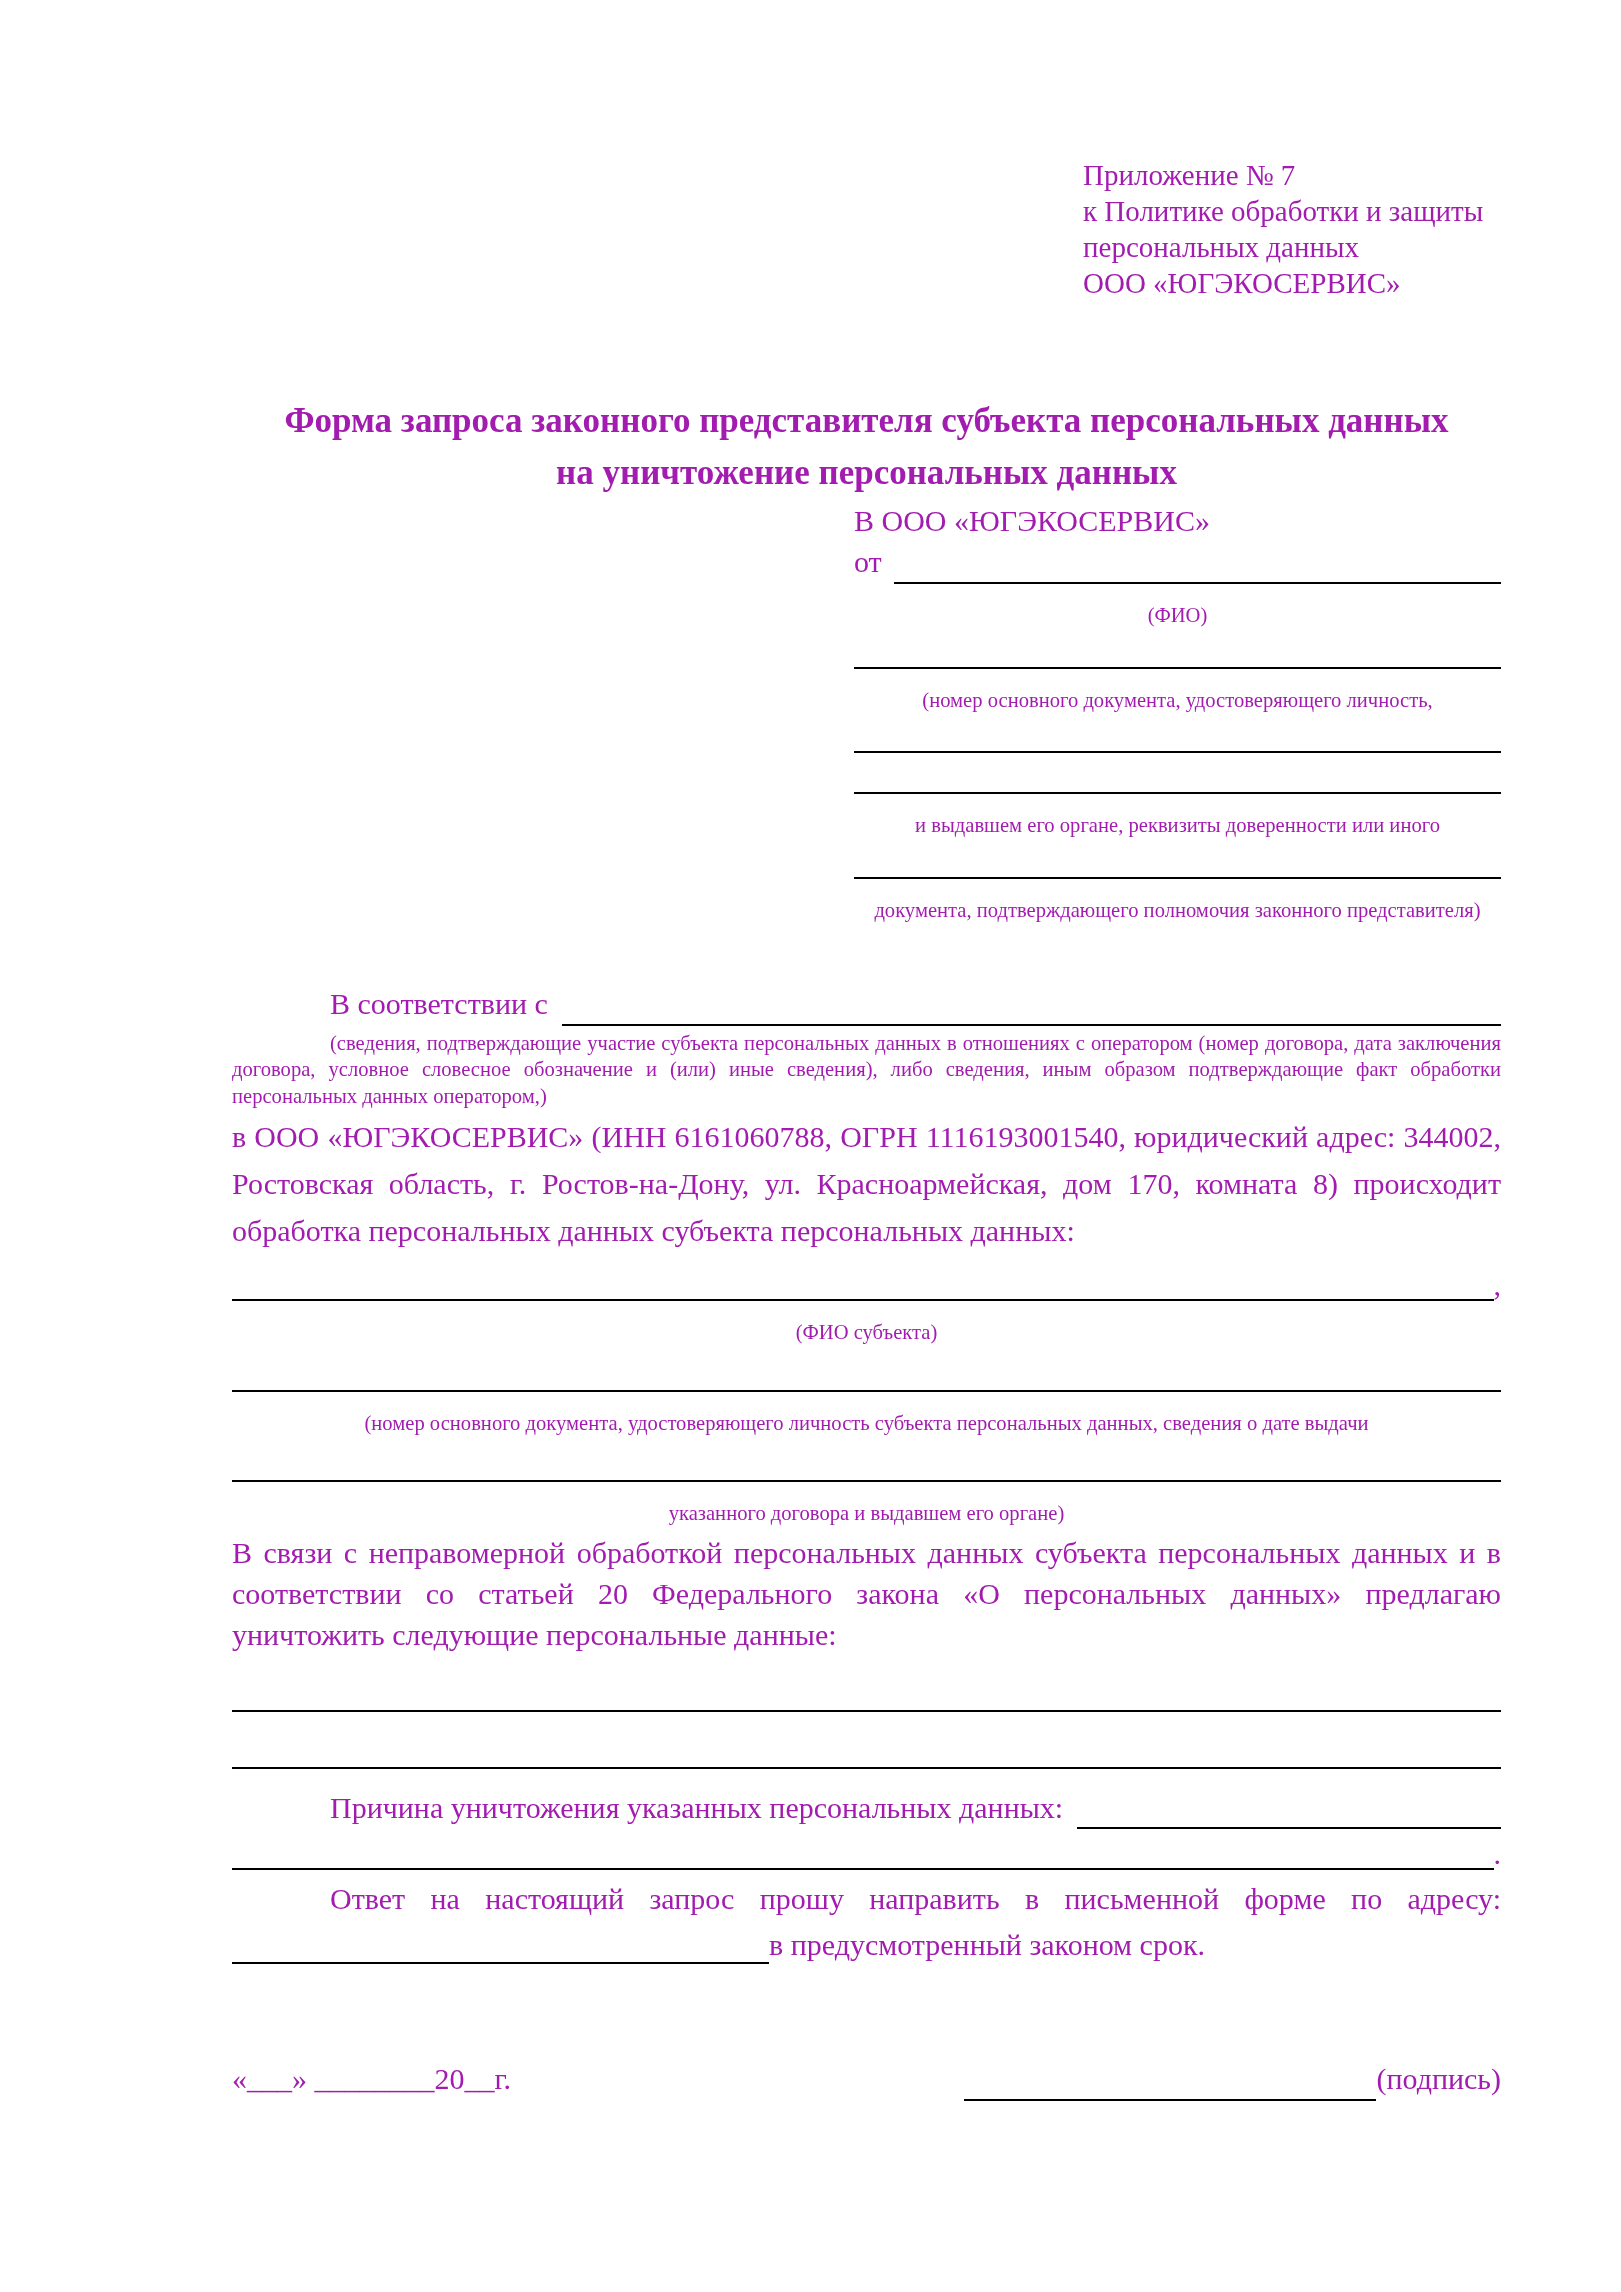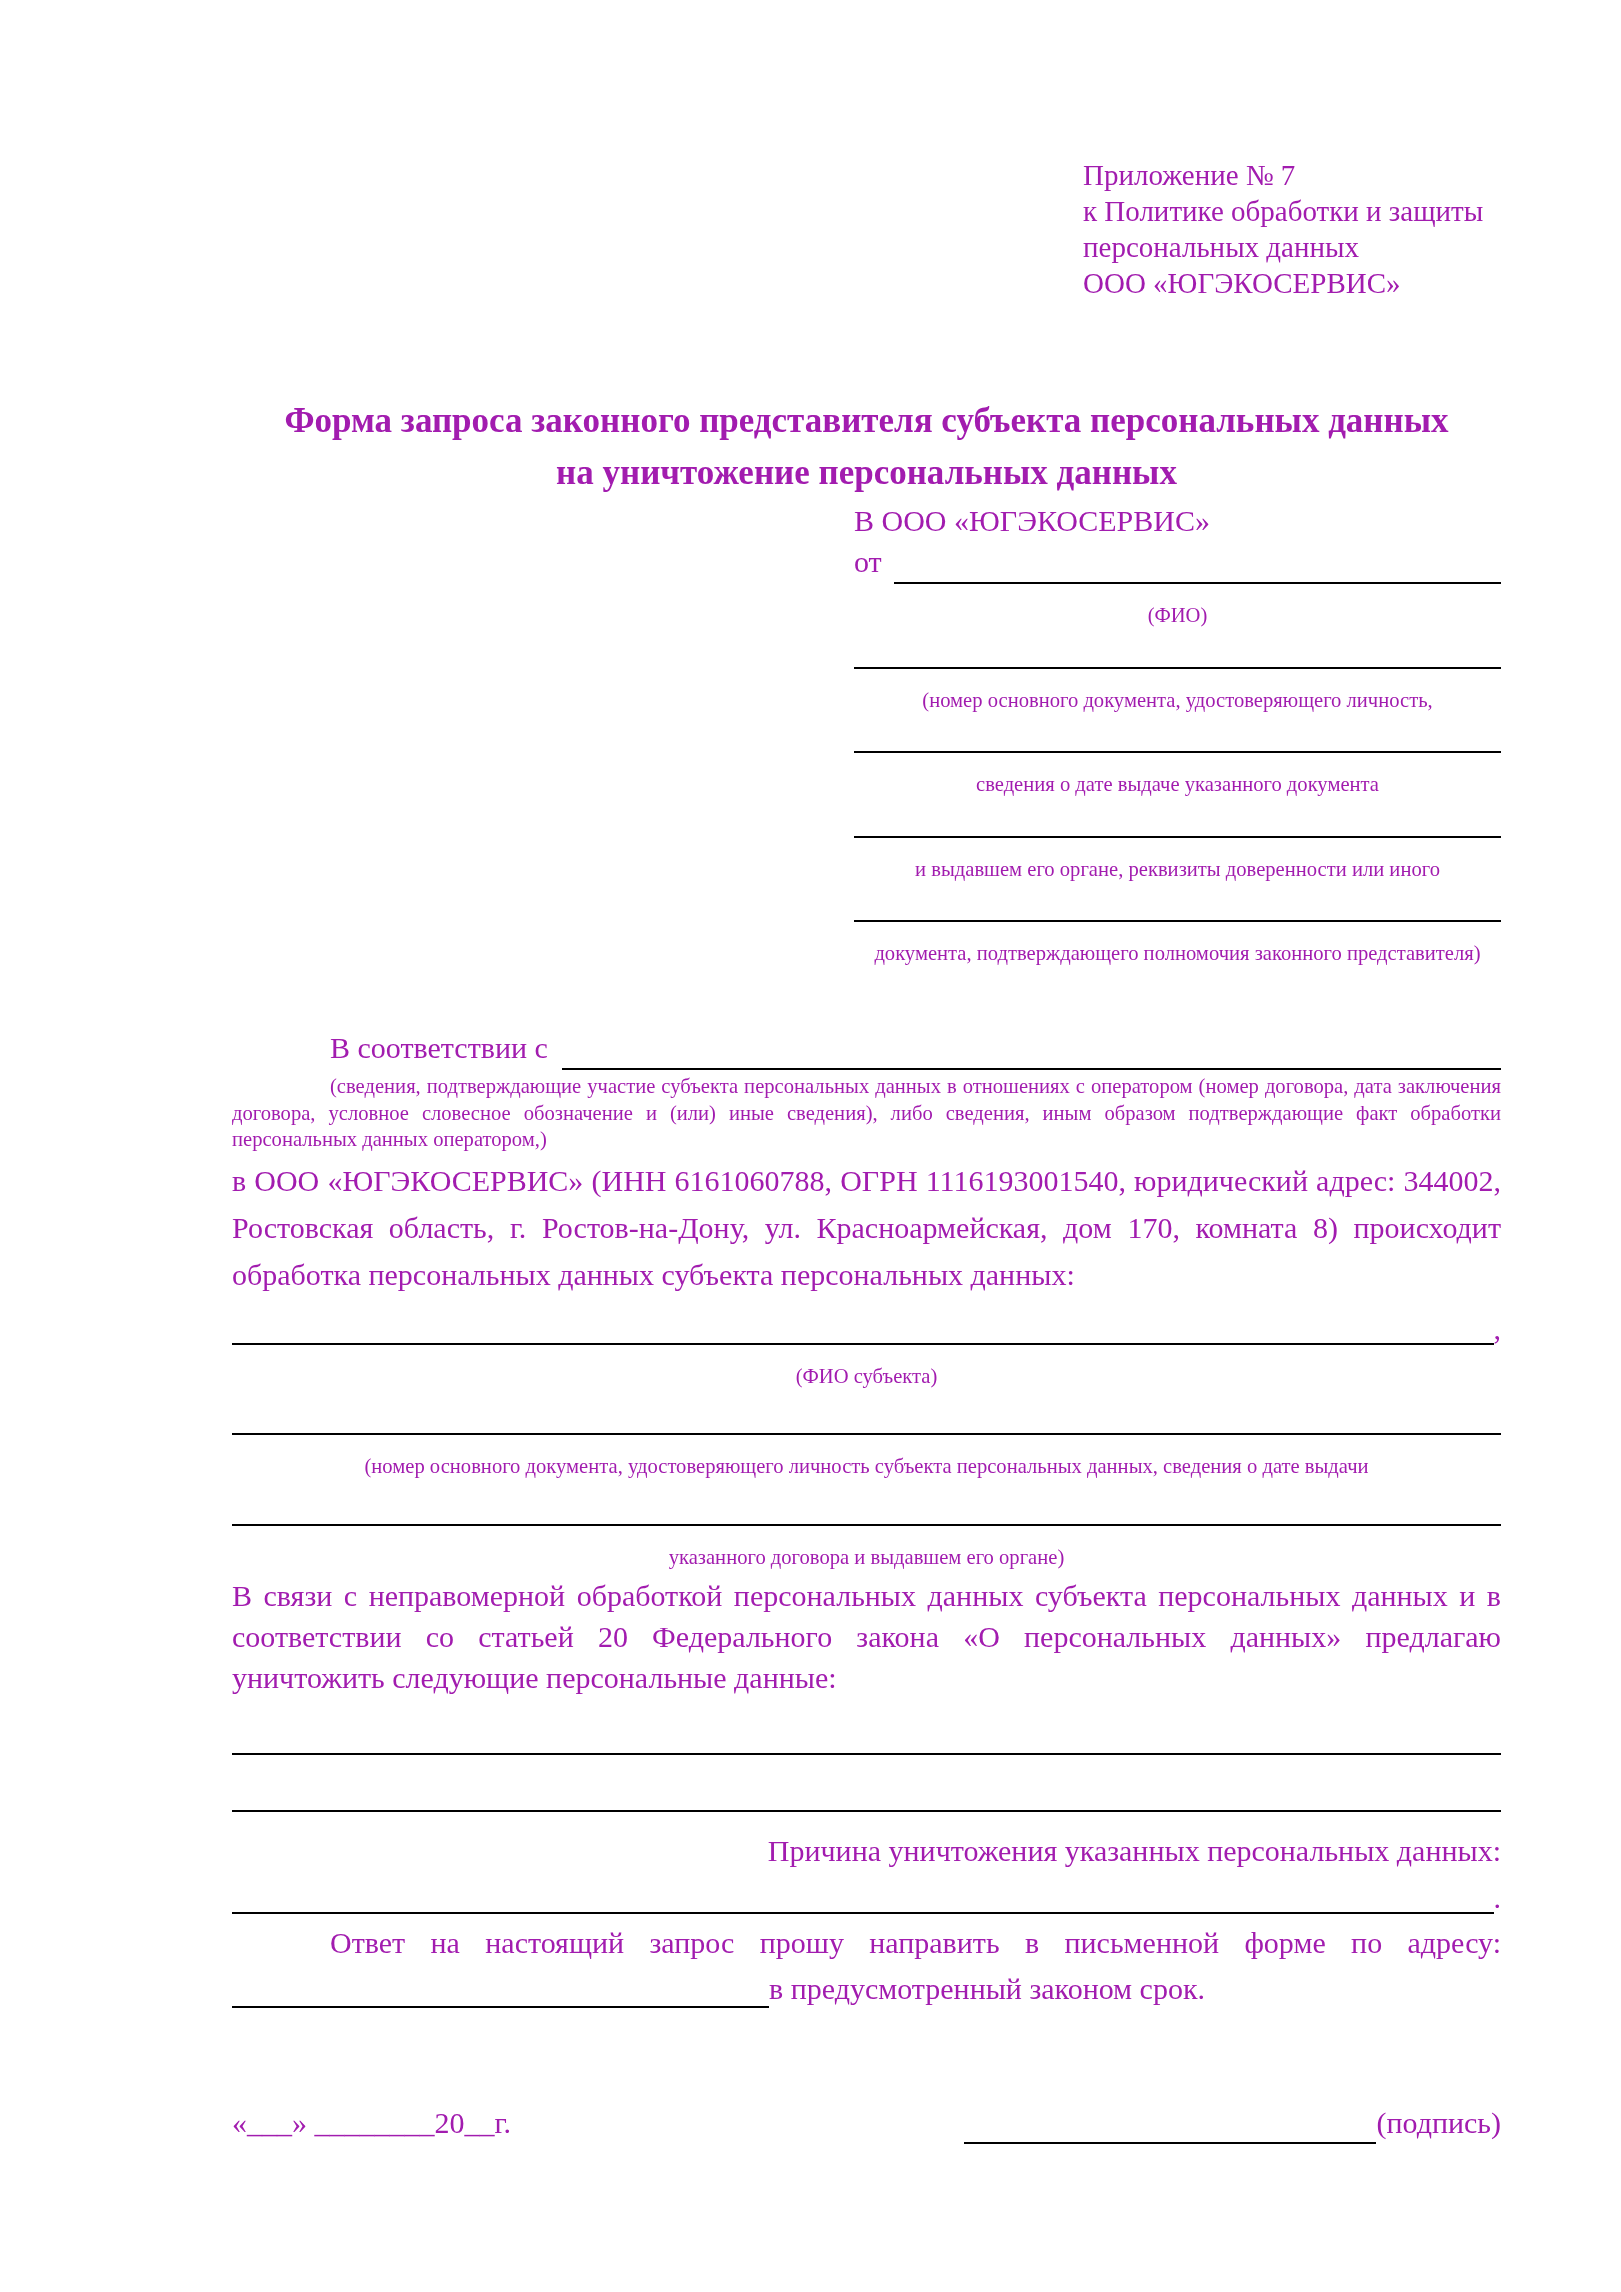--- a/index.html
+++ b/index.html
@@ -38,21 +38,21 @@
   .accordance-row .uline{ margin-left:13.7px; }
   .small-par{ font-size:20.6px; line-height:26.5px; text-align:justify; text-indent:98px; margin-top:3.9px; }
   .body-par{ text-align:justify; line-height:47px; margin-top:3.9px; }
   .body-par-tight{ text-align:justify; line-height:41px; margin-top:5.9px; }
   
   .field-row{ height:41px; margin-top:5.9px; }
   .field-row .suffix{ white-space:pre; line-height:33px; }
   .wide-blank{ height:45px; border-bottom:2.9px solid #000; }
   .writein{ height:55px; border-bottom:2.9px solid #000; }
   .writein + .writein{ margin-top:0; }
-  .reason-row{ margin-top:17.6px; height:43px;flex-direction:column; }
+  .reason-row{ margin-top:17.6px; height:43px; }
   .reason-row .lbl{ padding-left:98px; white-space:pre; }
   .reason-row .uline{ margin-left:13.7px; }
   .period-row{ height:41px; }
   .period-row .suffix{ white-space:pre; line-height:33px; }
   .answer-line1{ margin-top:5.9px; text-indent:98px; text-align:justify; text-align-last:justify; line-height:45px; }
   .answer-line2{ height:43px; }
   .answer-line2 .uline{ width:537px; }
   .answer-line2 .txt{ white-space:pre; line-height:39px;text-align:center; }
   
   .footer-row{ display:flex; justify-content:space-between; align-items:flex-end; margin-top:94px; }
@@ -84,21 +84,20 @@
     <div class="flexrow from-row">
       <span class="from-label">от</span>
       <span class="uline grow"></span>
     </div>
     <div class="caption">(ФИО)</div>
 
     <div class="blank-row"></div>
     <div class="caption">(номер основного документа, удостоверяющего личность,</div>
 
     <div class="blank-row"></div>
-    <div class="caption">сведения о дате выдаче указанного документа</div>
 
     <div class="blank-row"></div>
     <div class="caption">и выдавшем его органе, реквизиты доверенности или иного</div>
 
     <div class="blank-row"></div>
     <div class="caption">документа, подтверждающего полномочия законного представителя)</div>
   </div>
 
   <div class="flexrow accordance-row">
     <span class="lbl">В соответствии с</span>

